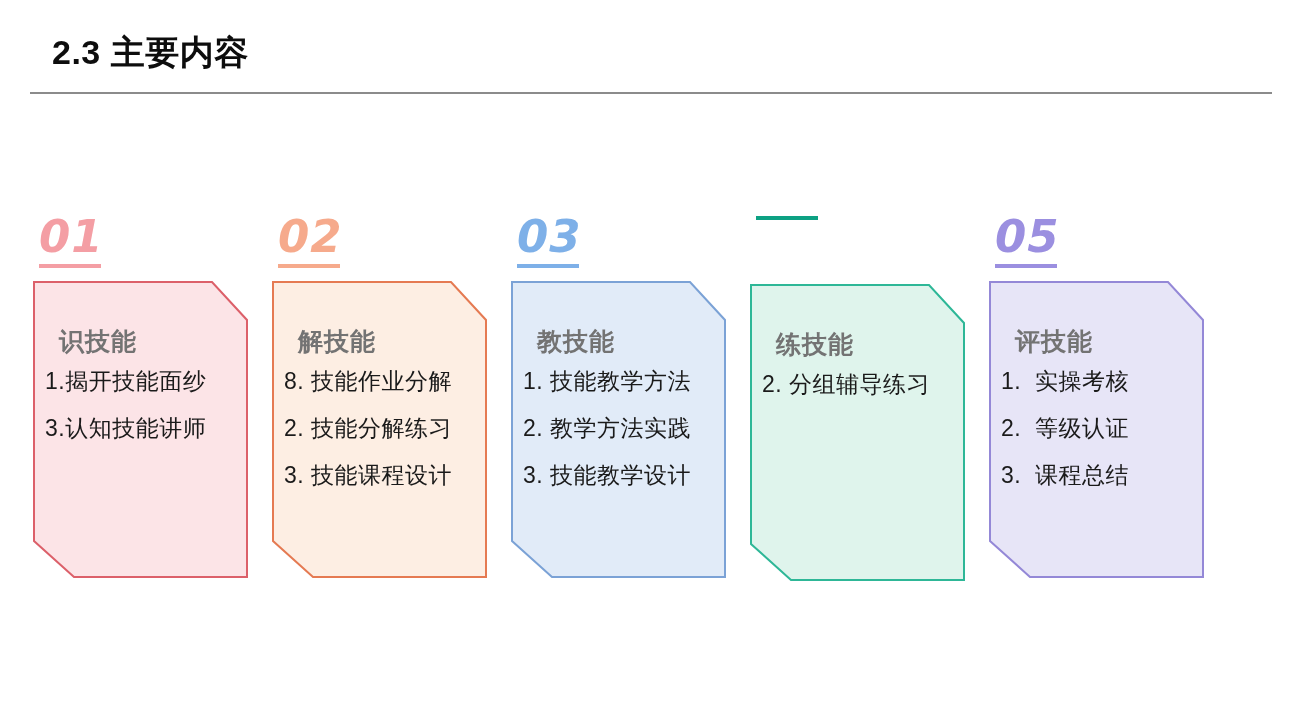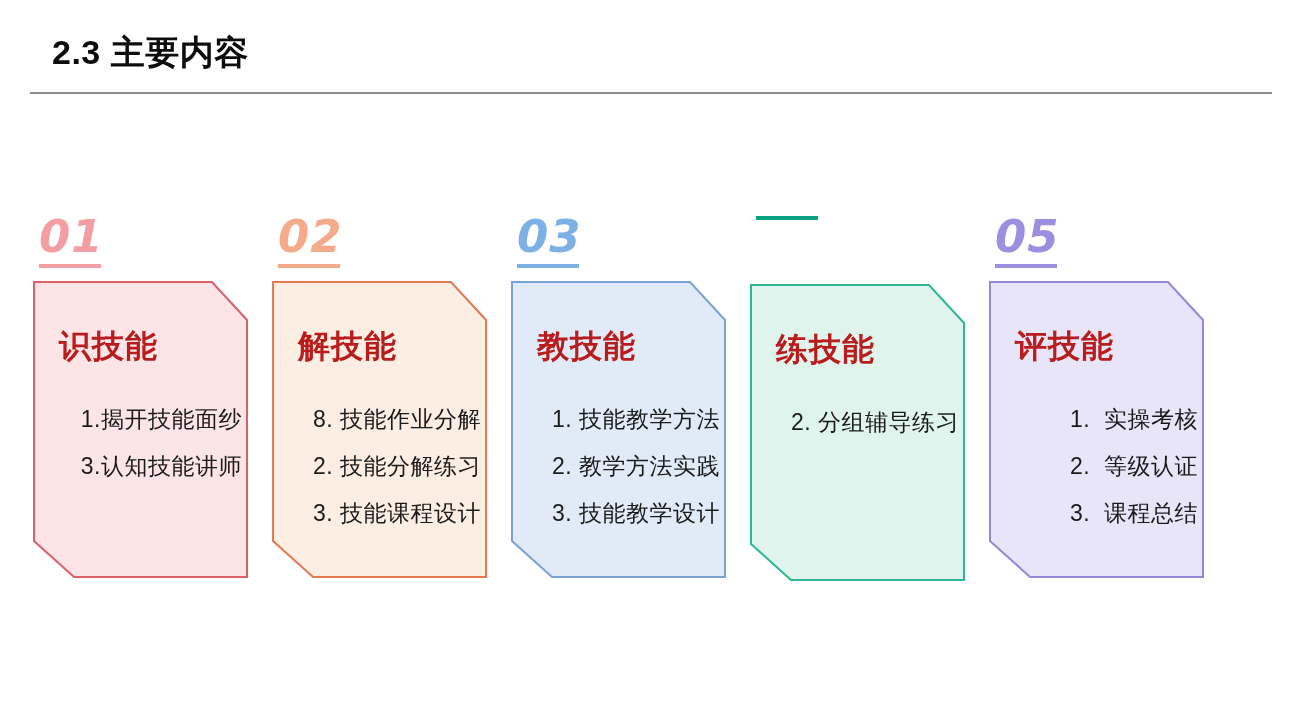--- a/index.html
+++ b/index.html
@@ -66,28 +66,27 @@
     fill: var(--bg);
     stroke: var(--border);
     stroke-width: 2;
   }
   .card-content {
     position: relative;
     height: 100%;
     padding: 44px 6px 0 12px;
   }
   .card-title {
-    font-size: 32px;
+    font-size: 25px;
     font-weight: bold;
-    color: #b91c1c;
+    color: #737373;
     padding-left: 14px;
-    margin-bottom: 27px;
     letter-spacing: 1px;
   }
-  .card-items { list-style: none; text-align: right; }
+  .card-items { list-style: none; }
   .card-items li {
     font-size: 23px;
     color: #1a1a1a;
     line-height: 47px;
     white-space: pre;
     letter-spacing: 0.5px;
   }
 </style>
 </head>
 <body>

